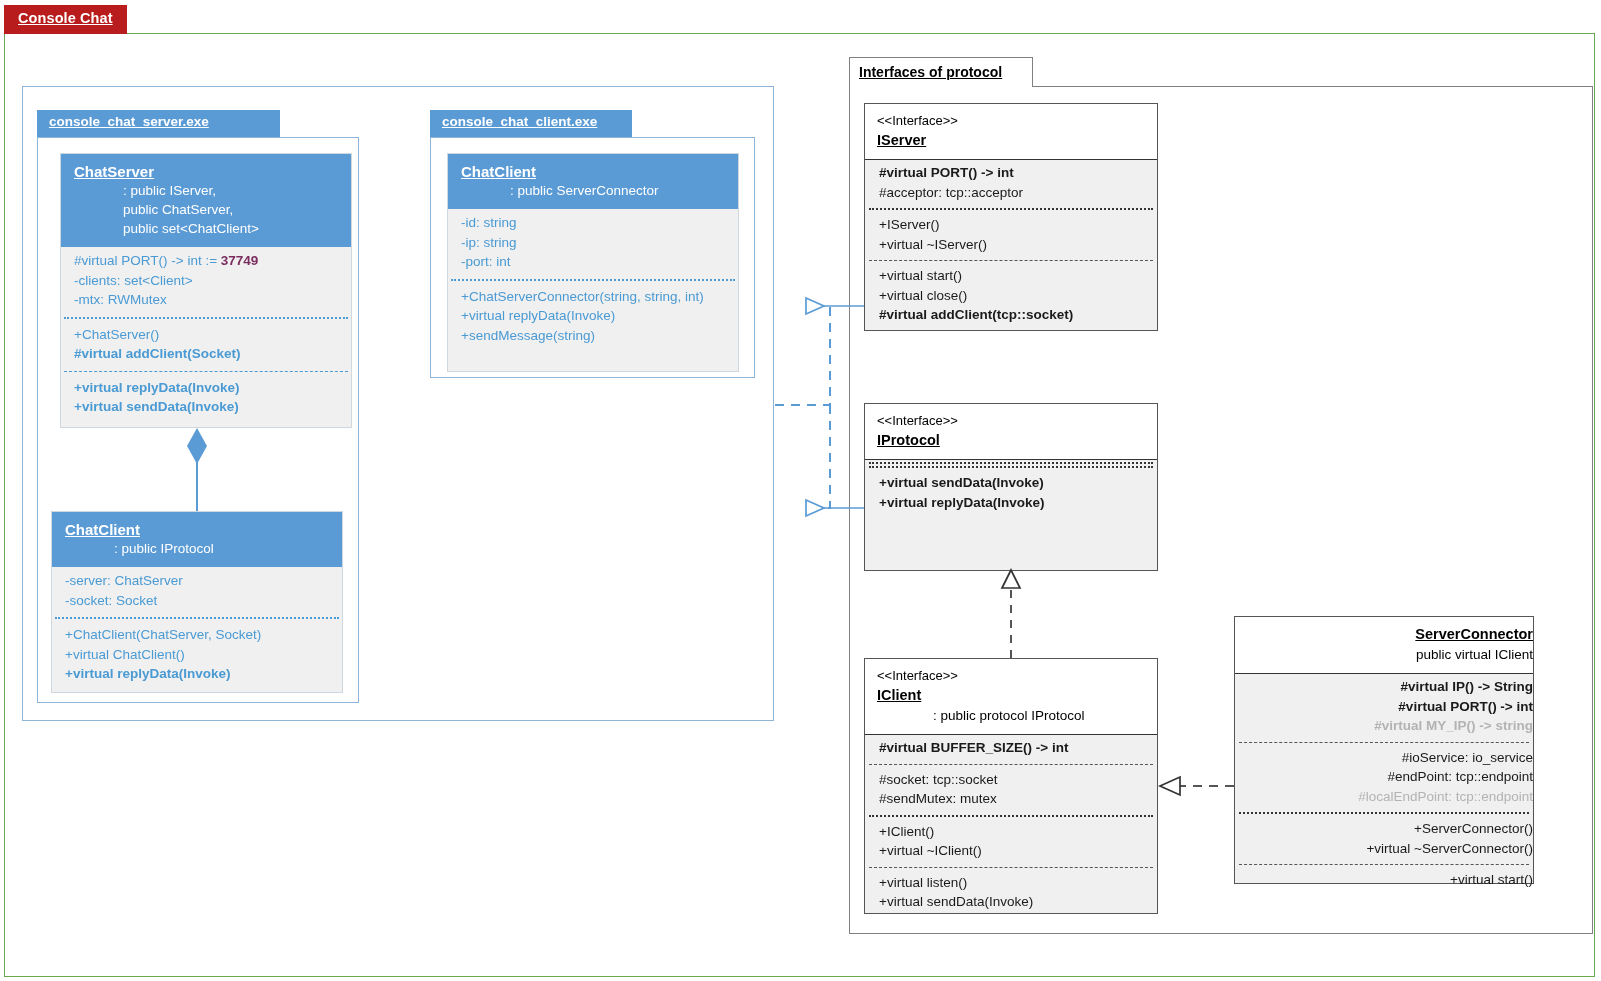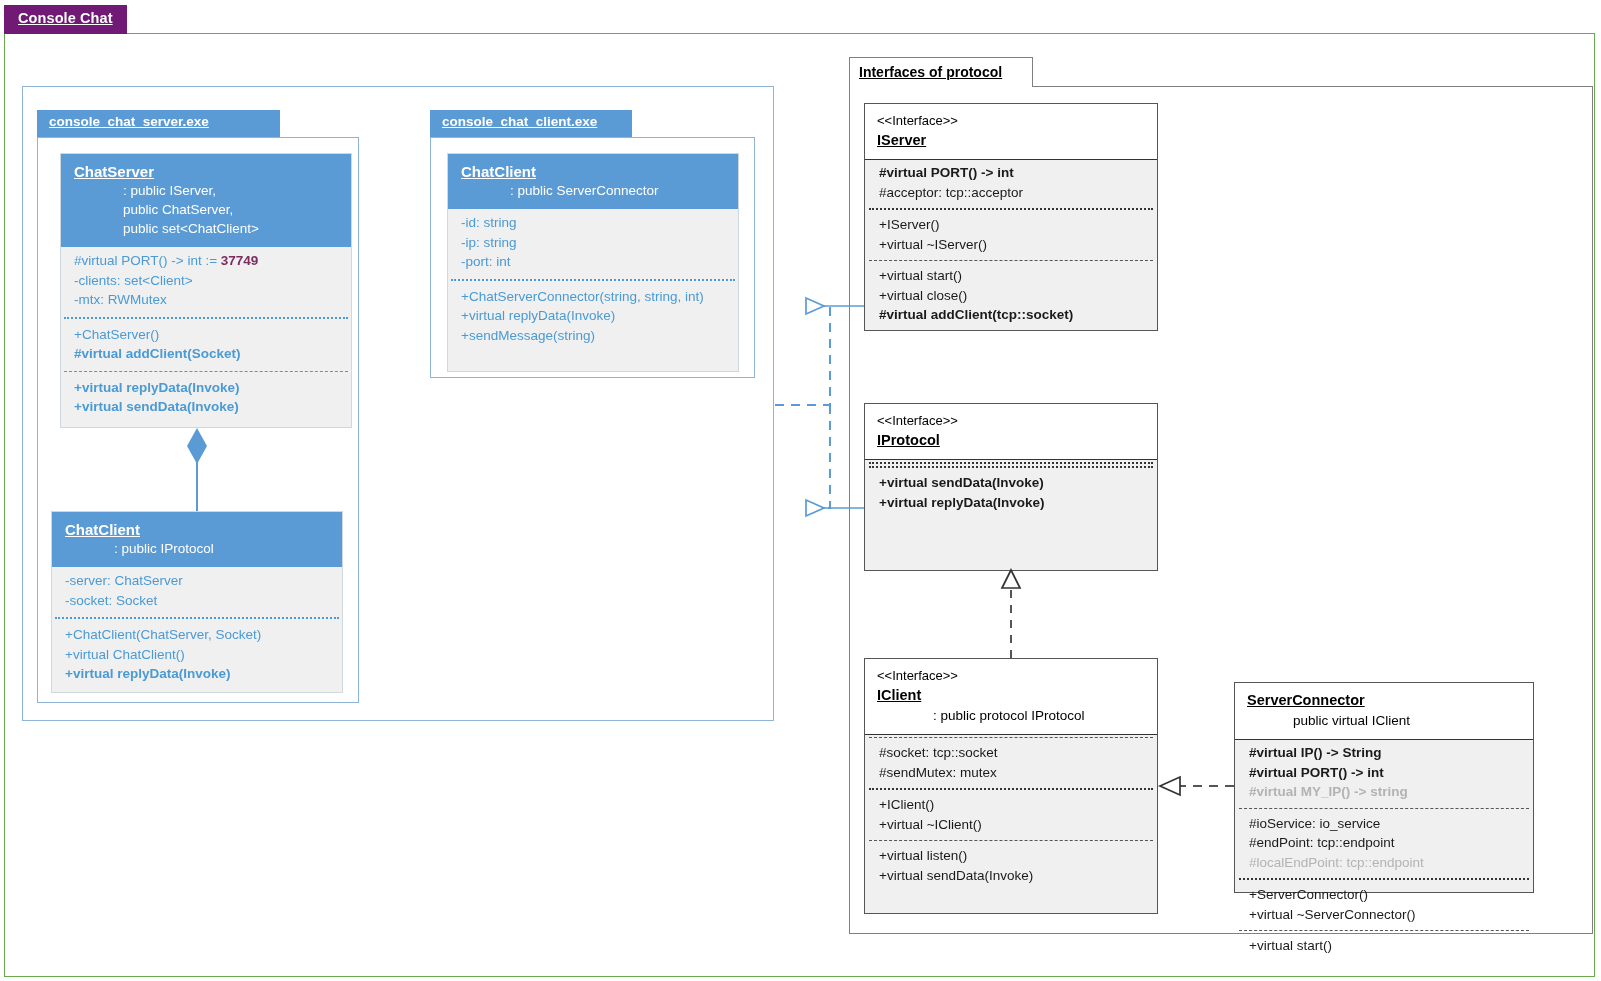--- a/index.html
+++ b/index.html
@@ -20,21 +20,21 @@
     position: absolute;
     left: 4px; top: 33px;
     width: 1591px; height: 944px;
     border: 1.5px solid #6aa84f;
     background: #ffffff;
   }
   .outer-tab {
     position: absolute;
     left: 4px; top: 5px;
     height: 29px;
-    background: #701a75;
+    background: #b91c1c;
     color: #ffffff;
     font-size: 14.5px;
     font-weight: bold;
     padding: 5px 14px 0 14px;
     text-decoration: underline;
     letter-spacing: .1px;
     white-space: nowrap;
   }
 
   
@@ -192,21 +192,21 @@
     margin: 2px 4px 2px 4px; height: 0;
   }
   .cls-gray .sep-dash {
     border-top: 1px dashed #555555;
     margin: 2px 4px 2px 4px; height: 0;
   }
 
   #box-iserver   { left: 864px;  top: 103px; width: 294px; height: 228px; }
   #box-iprotocol { left: 864px;  top: 403px; width: 294px; height: 168px; }
   #box-iclient   { left: 864px;  top: 658px; width: 294px; height: 256px; }
-  #box-srvconn   { left: 1234px; top: 682px; width: 300px; height: 211px; }
+  #box-srvconn   { left: 1234px; top: 616px; width: 300px; height: 268px; text-align: right; }
 
   
   #wires {
     position: absolute; left: 0; top: 0;
     width: 1601px; height: 981px;
     pointer-events: none;
   }
 </style>
 </head>
 <body>
@@ -319,20 +319,23 @@
       <div class="row b">+virtual sendData(Invoke)</div>
       <div class="row b">+virtual replyData(Invoke)</div>
     </div>
   </div>
 
   <div class="cls-gray" id="box-iclient">
     <div class="hdr">
       <span class="stereo">&lt;&lt;Interface&gt;&gt;</span>
       <span class="cname">IClient</span>
       <span class="parent">: public protocol IProtocol</span>
+    </div>
+    <div class="sect">
+      <div class="row b">#virtual BUFFER_SIZE() -&gt; int</div>
     </div>
     <div class="sep-dash"></div>
     <div class="sect">
       <div class="row">#socket: tcp::socket</div>
       <div class="row">#sendMutex: mutex</div>
     </div>
     <div class="sep-dense"></div>
     <div class="sect">
       <div class="row">+IClient()</div>
       <div class="row">+virtual ~IClient()</div>

